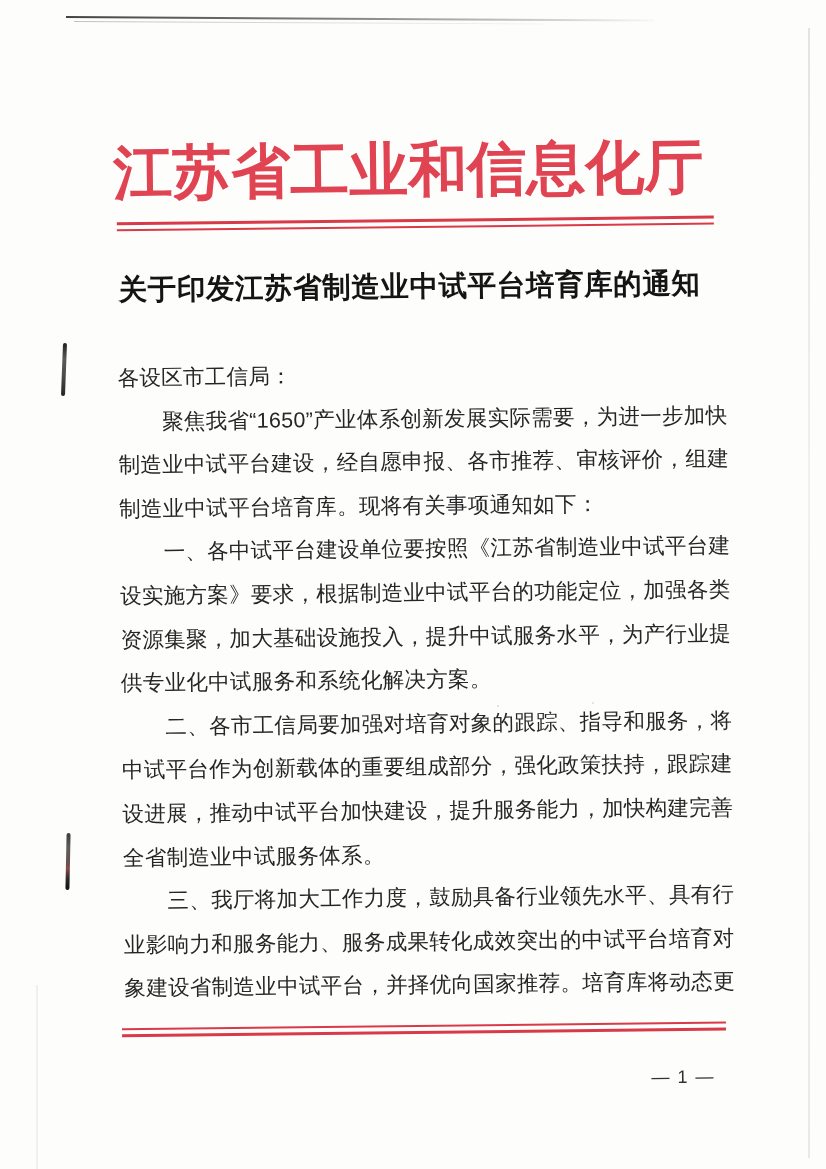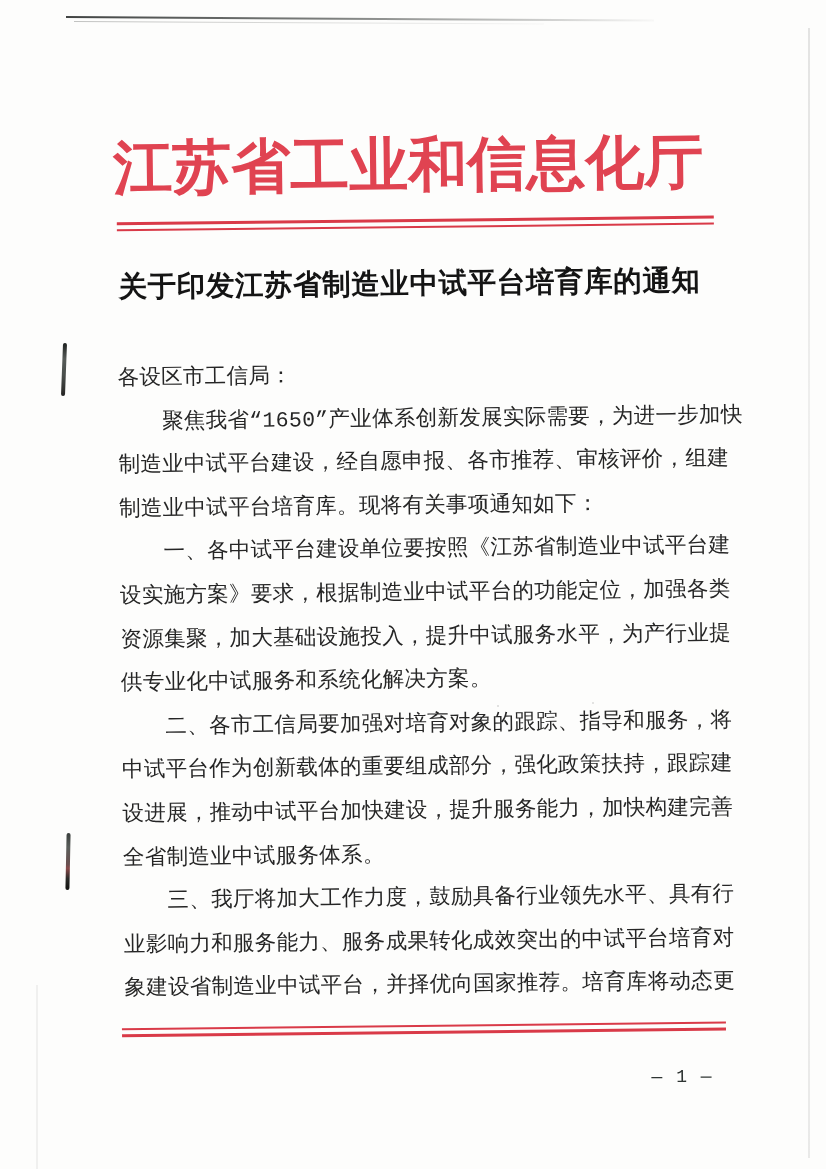--- a/index.html
+++ b/index.html
@@ -2,21 +2,21 @@
 <html><head>
 <meta charset="utf-8">
 <style>
   html,body{margin:0;padding:0;background:#e9e9e9;}
   .screen{
     position:relative;
     width:826px;height:1169px;
     margin:0 auto;
     background:#fdfdfc;
     overflow:hidden;
-    font-family:Liberation Mono, monospace;
+    font-family:Liberation Sans, sans-serif;
   }
 
   
   .scan-layer{
     position:absolute;left:0;top:0;width:826px;height:1169px;
     transform:rotate(-0.65deg);
     transform-origin:413px 590px;
   }
 
   .agency-header{

